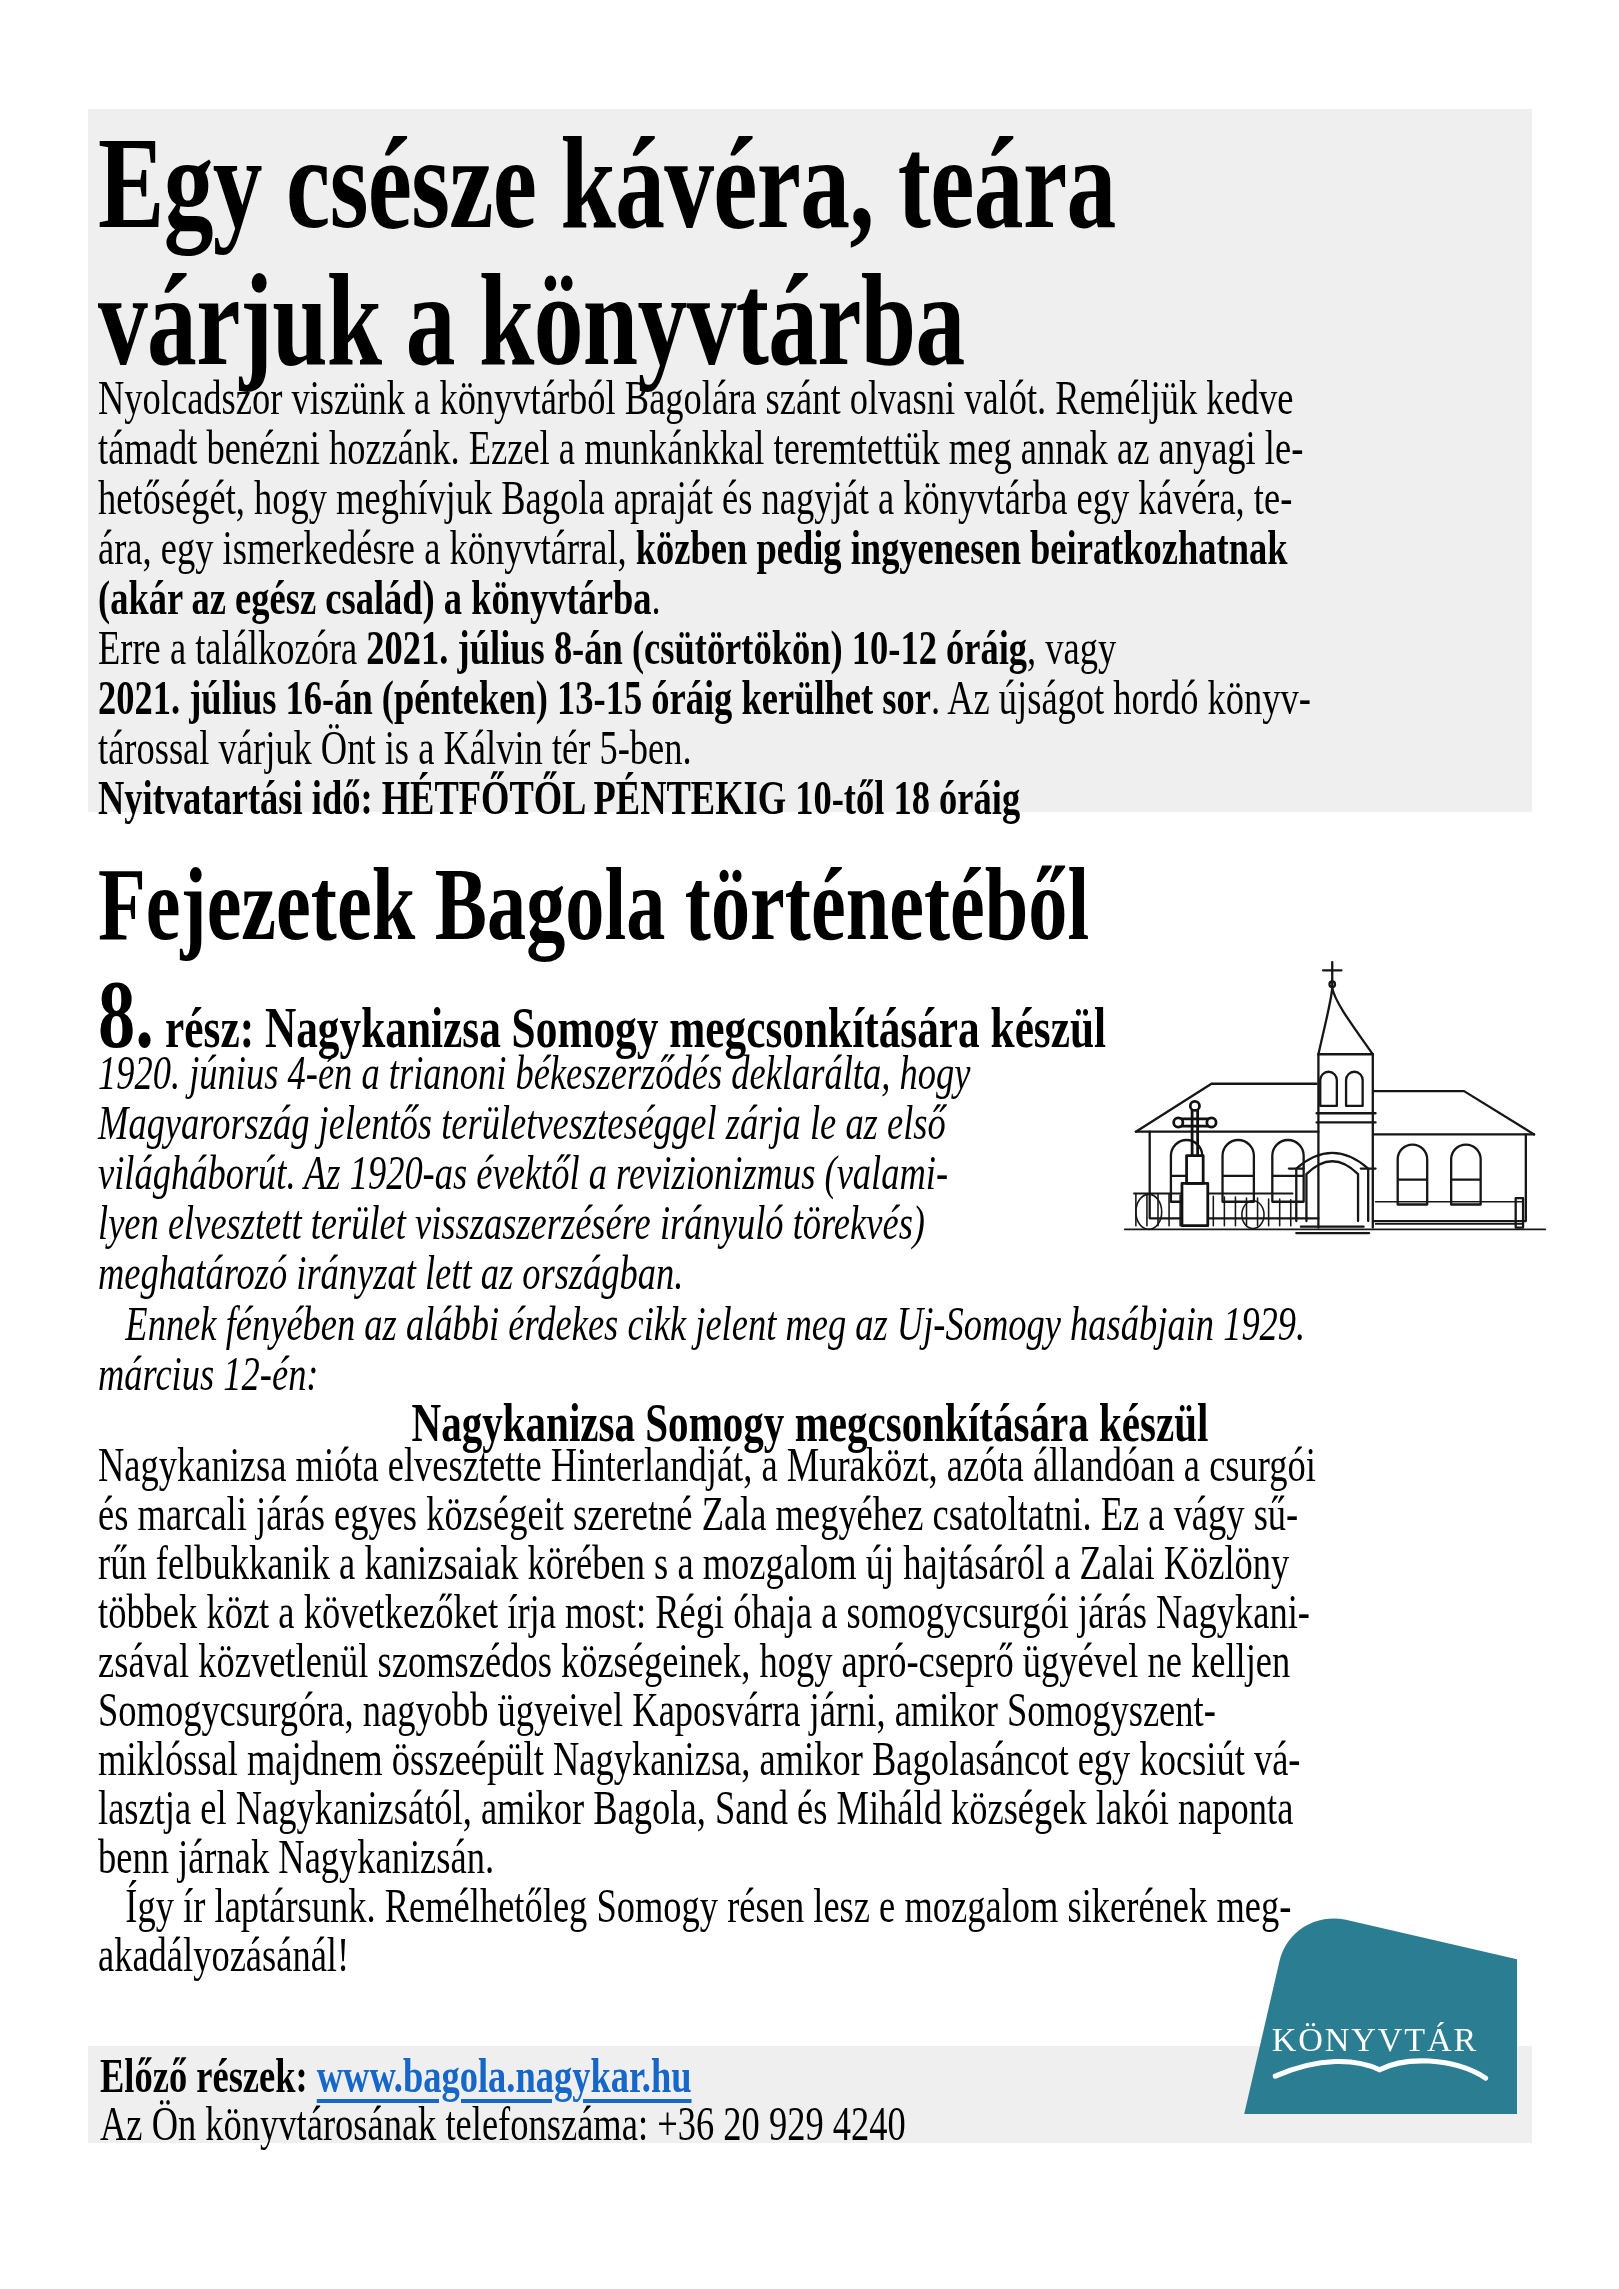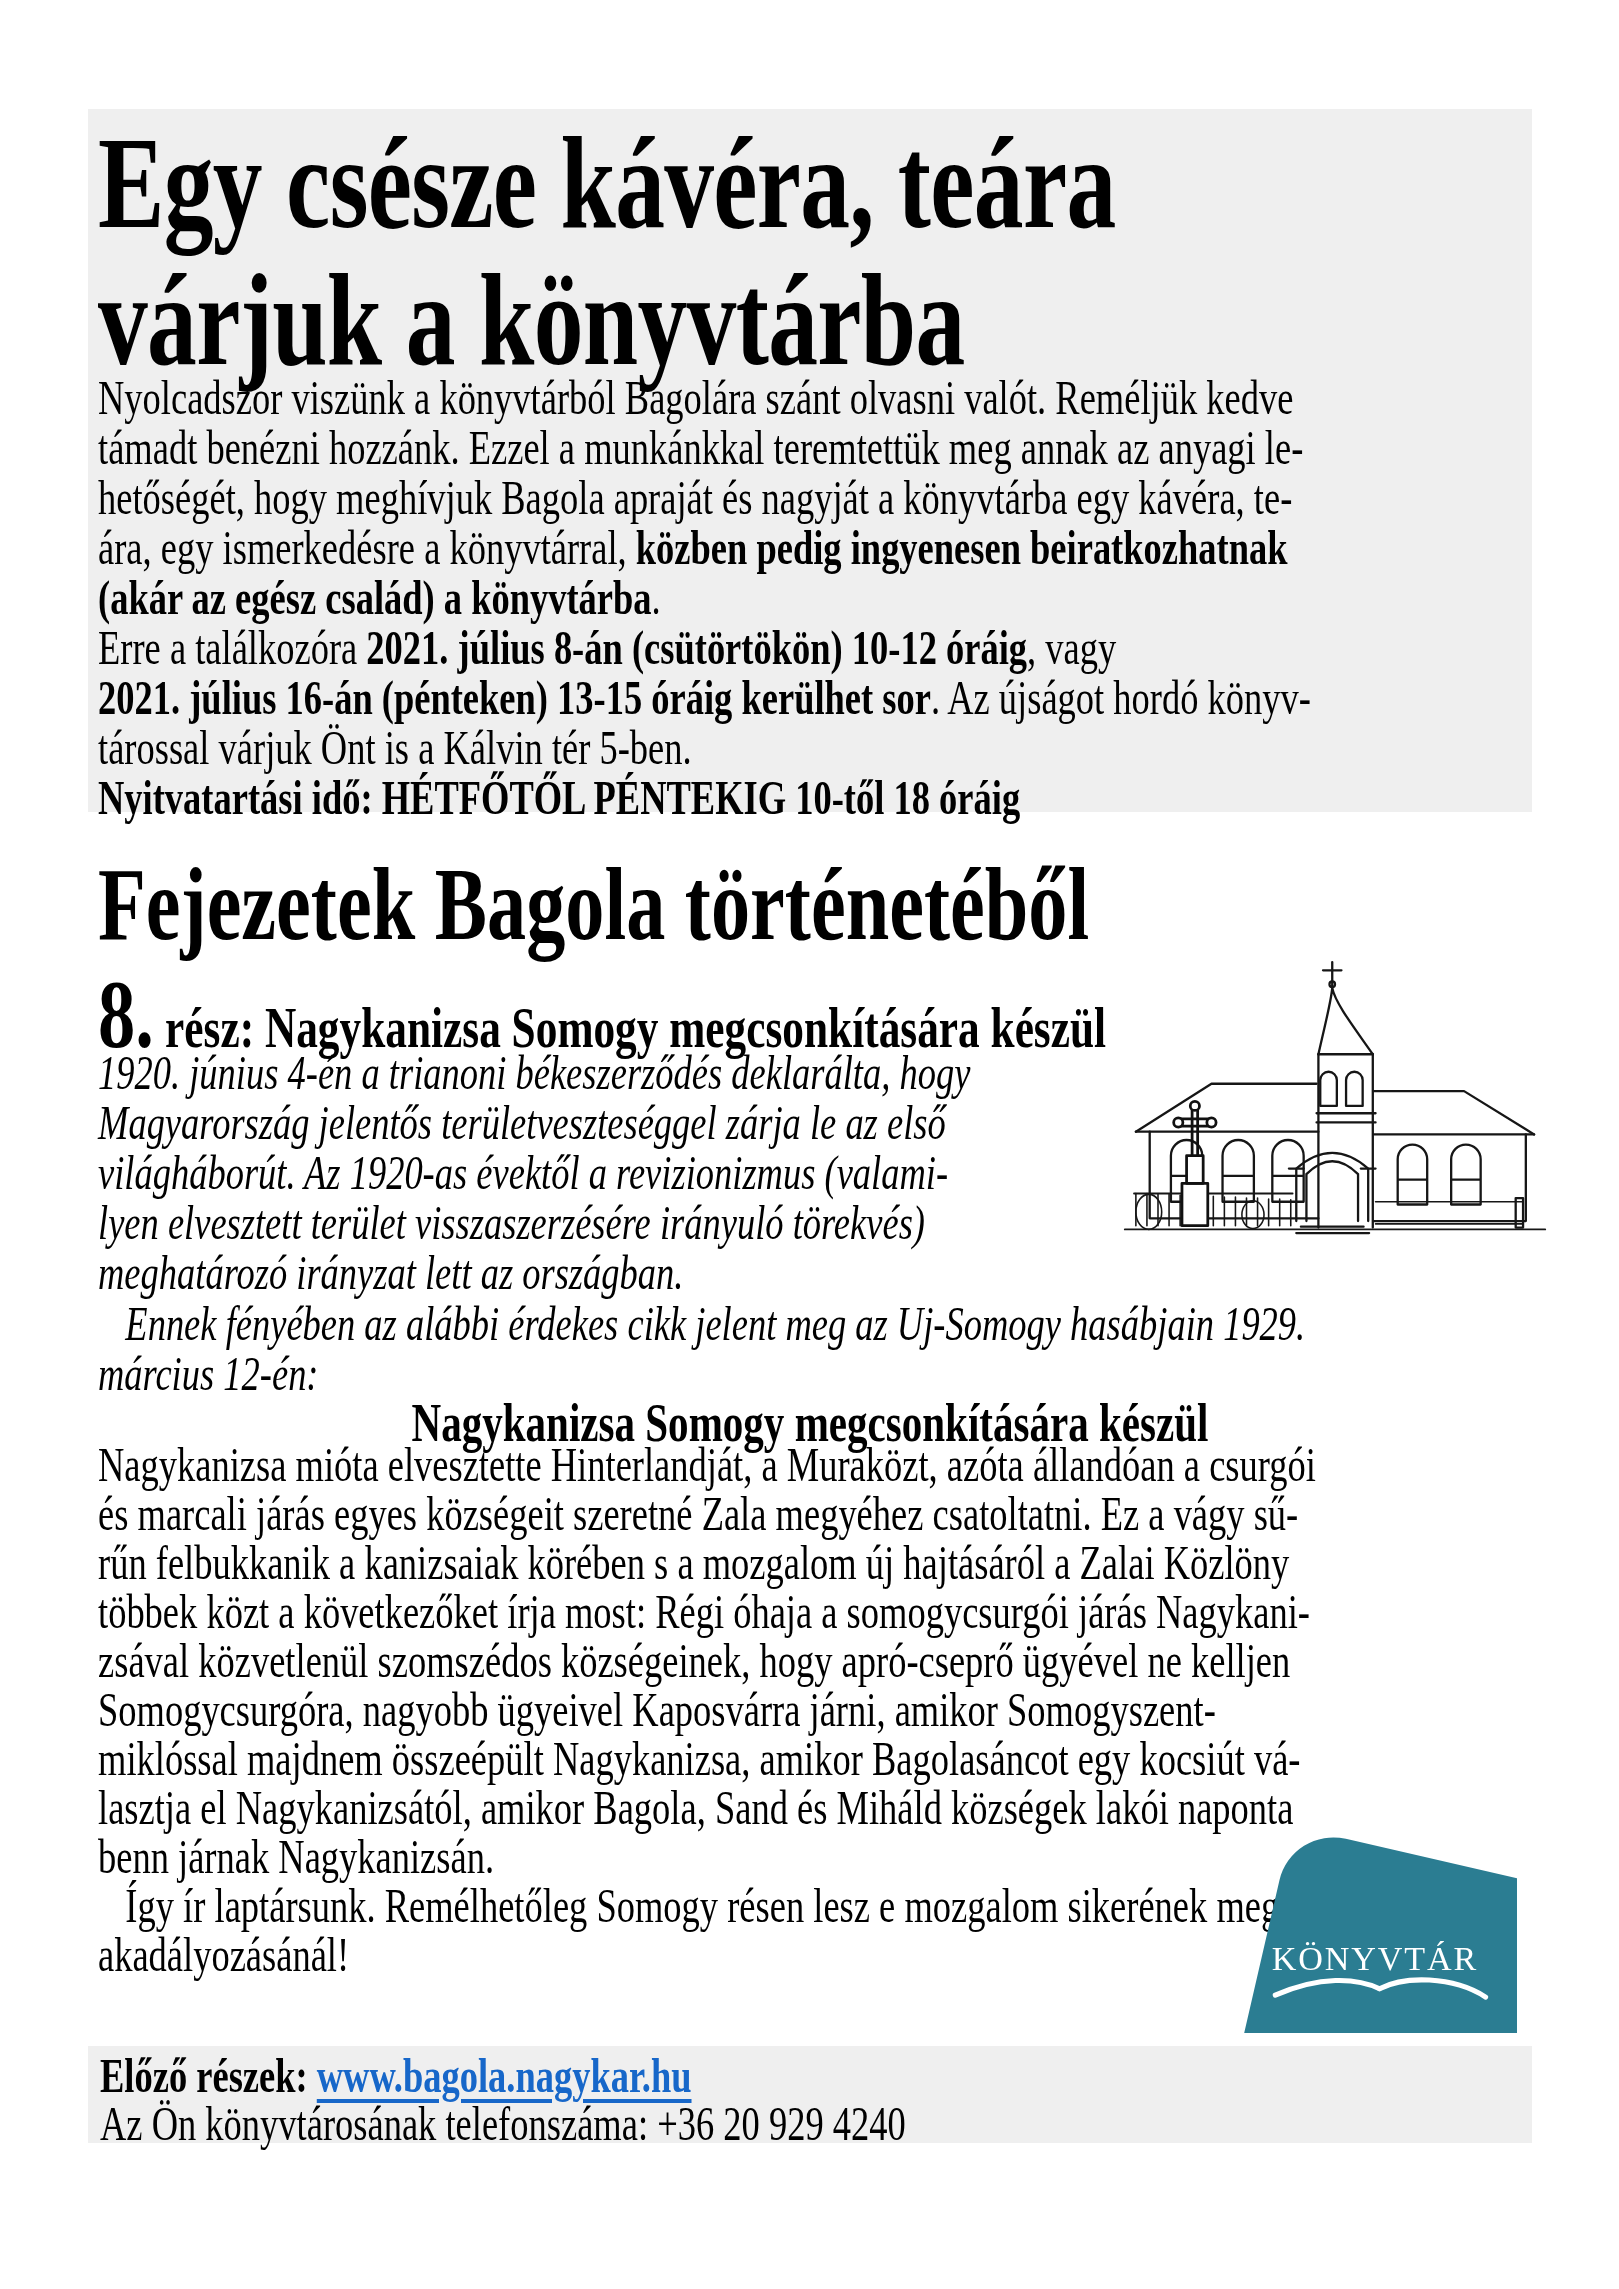--- a/index.html
+++ b/index.html
@@ -23,21 +23,21 @@
   .h2{left:98px;top:851px;font-size:103px;line-height:107px;font-weight:bold;}
   .part-line{left:98px;top:965px;line-height:98px;}
   .part-num{font-size:98px;font-weight:bold;}
   .part-title{font-size:57px;font-weight:bold;margin-left:14.8px;}
   .lead{left:98px;top:1048px;font-style:italic;}
   .note{left:98px;top:1299px;font-style:italic;}
   .article-heading{left:88px;top:1397px;width:1900px;text-align:center;font-size:54px;line-height:52px;font-weight:bold;}
   .article{left:98px;top:1440px;line-height:49px;}
   .footer-text{left:100px;top:2052px;line-height:48px;}
   .church{position:absolute;left:1108px;top:951px;width:454px;height:295px;}
-  .logo{position:absolute;left:1100px;top:1819px;width:417px;height:214px;overflow:hidden;}
+  .logo{position:absolute;left:1100px;top:1900px;width:417px;height:214px;overflow:hidden;}
 </style>
 </head>
 <body>
 
 <div class="page">
 
   <div class="gray" style="left:88px;top:109px;width:1444px;height:703px;"></div>
 
   <div class="txt h1">Egy csésze kávéra, teára
 várjuk a könyvtárba</div>

